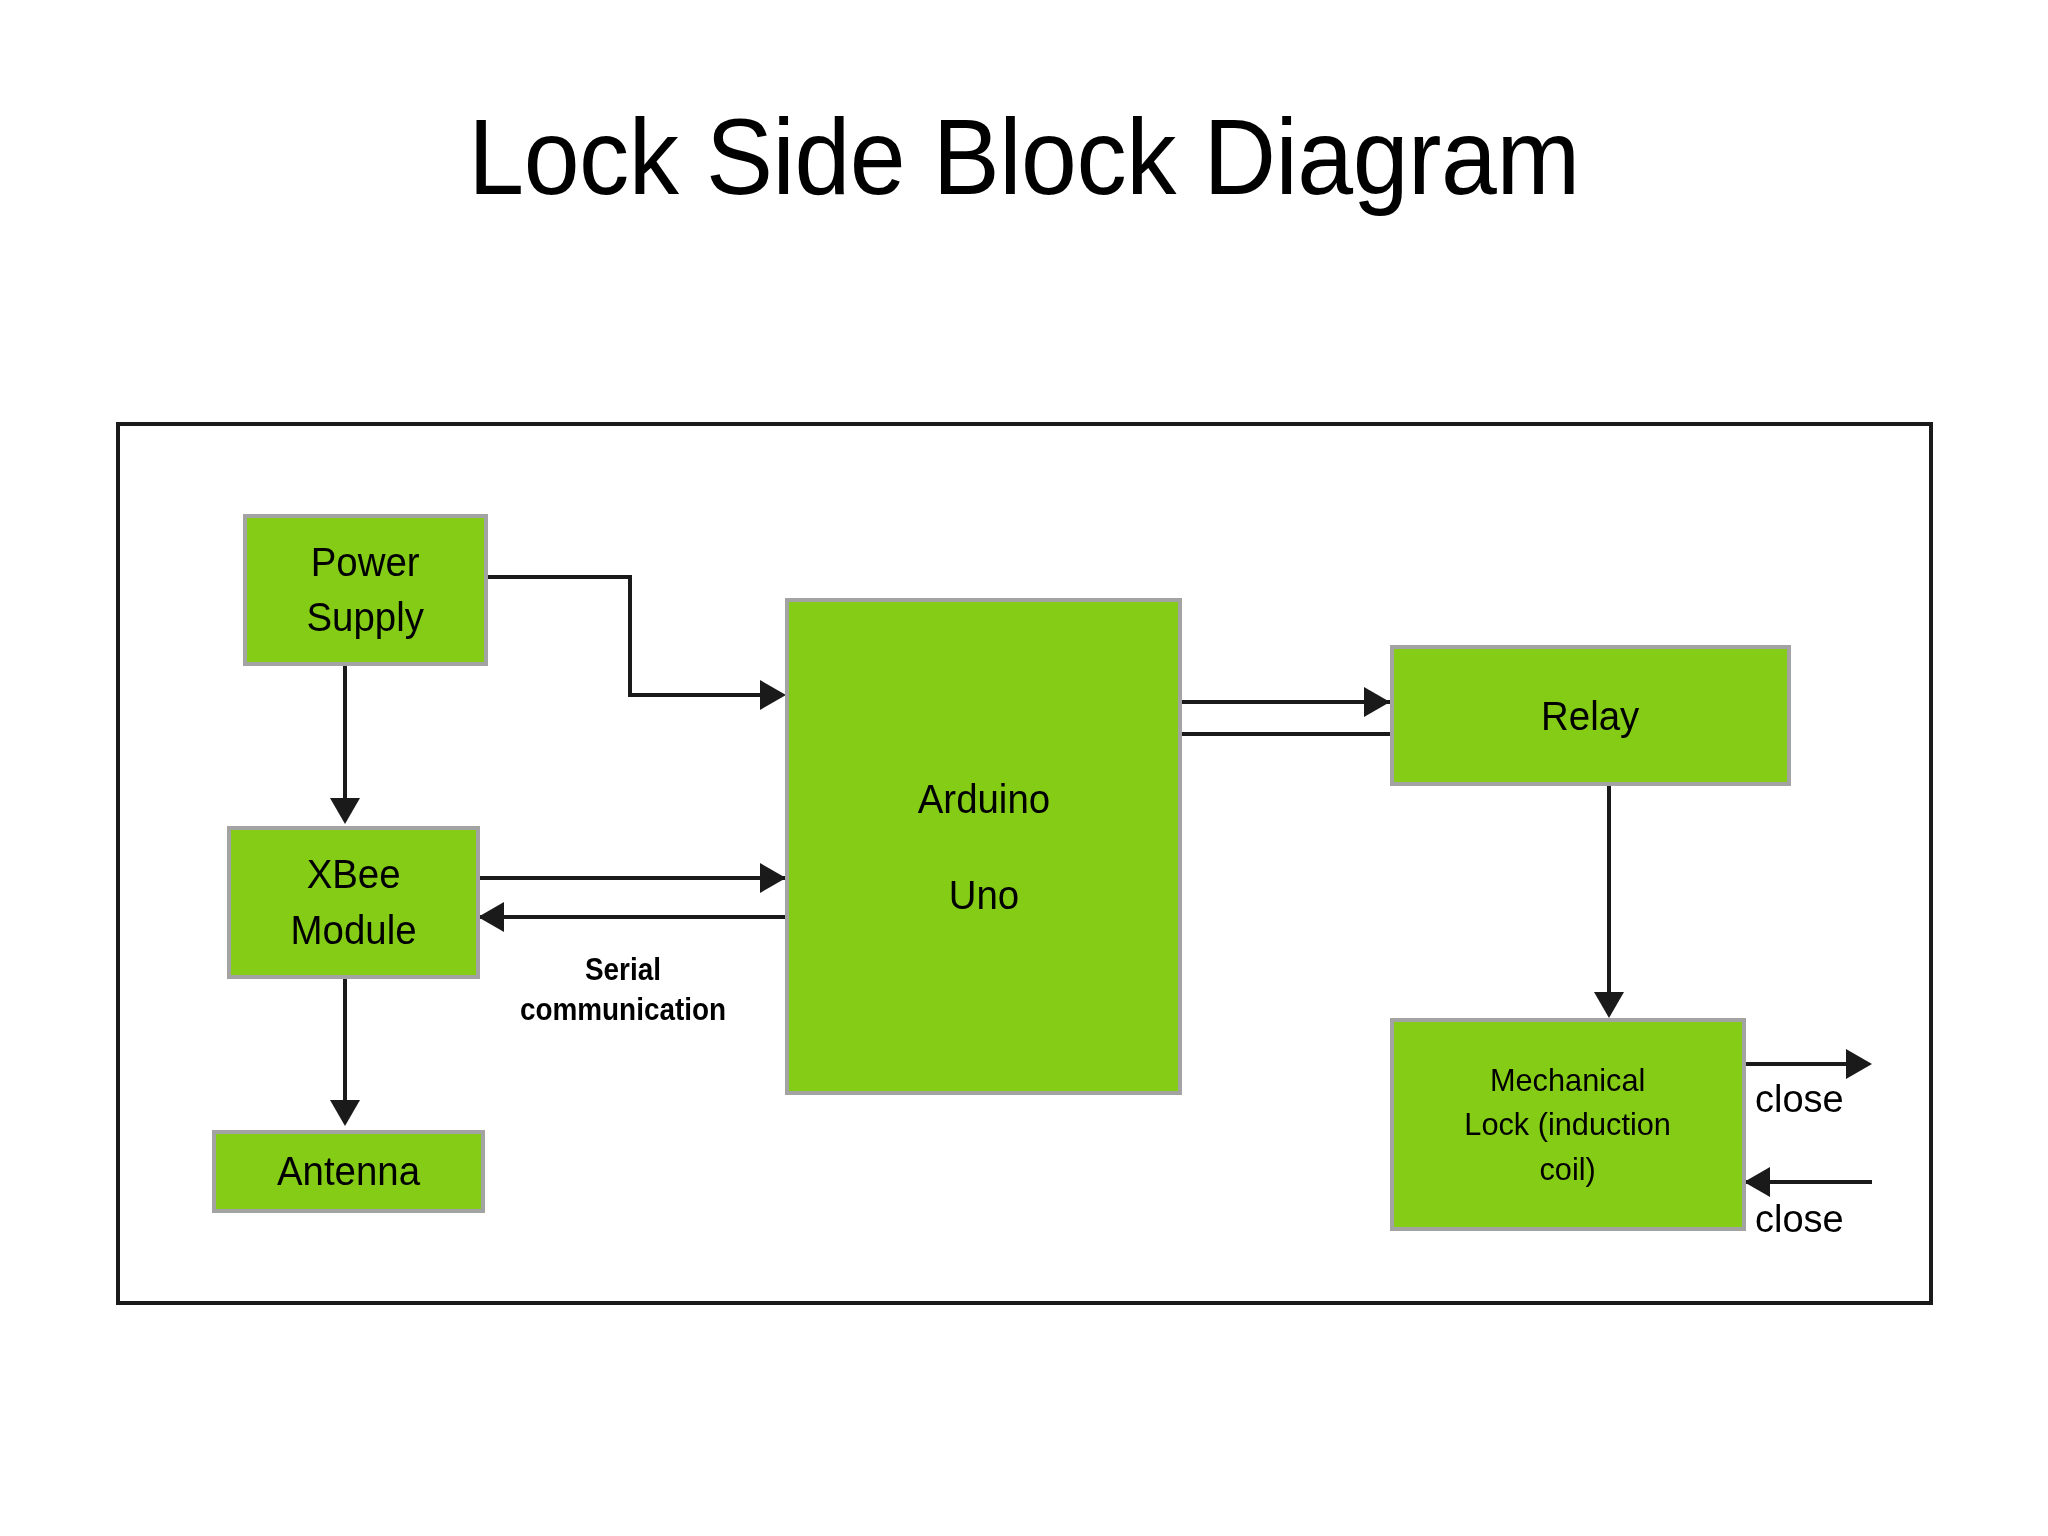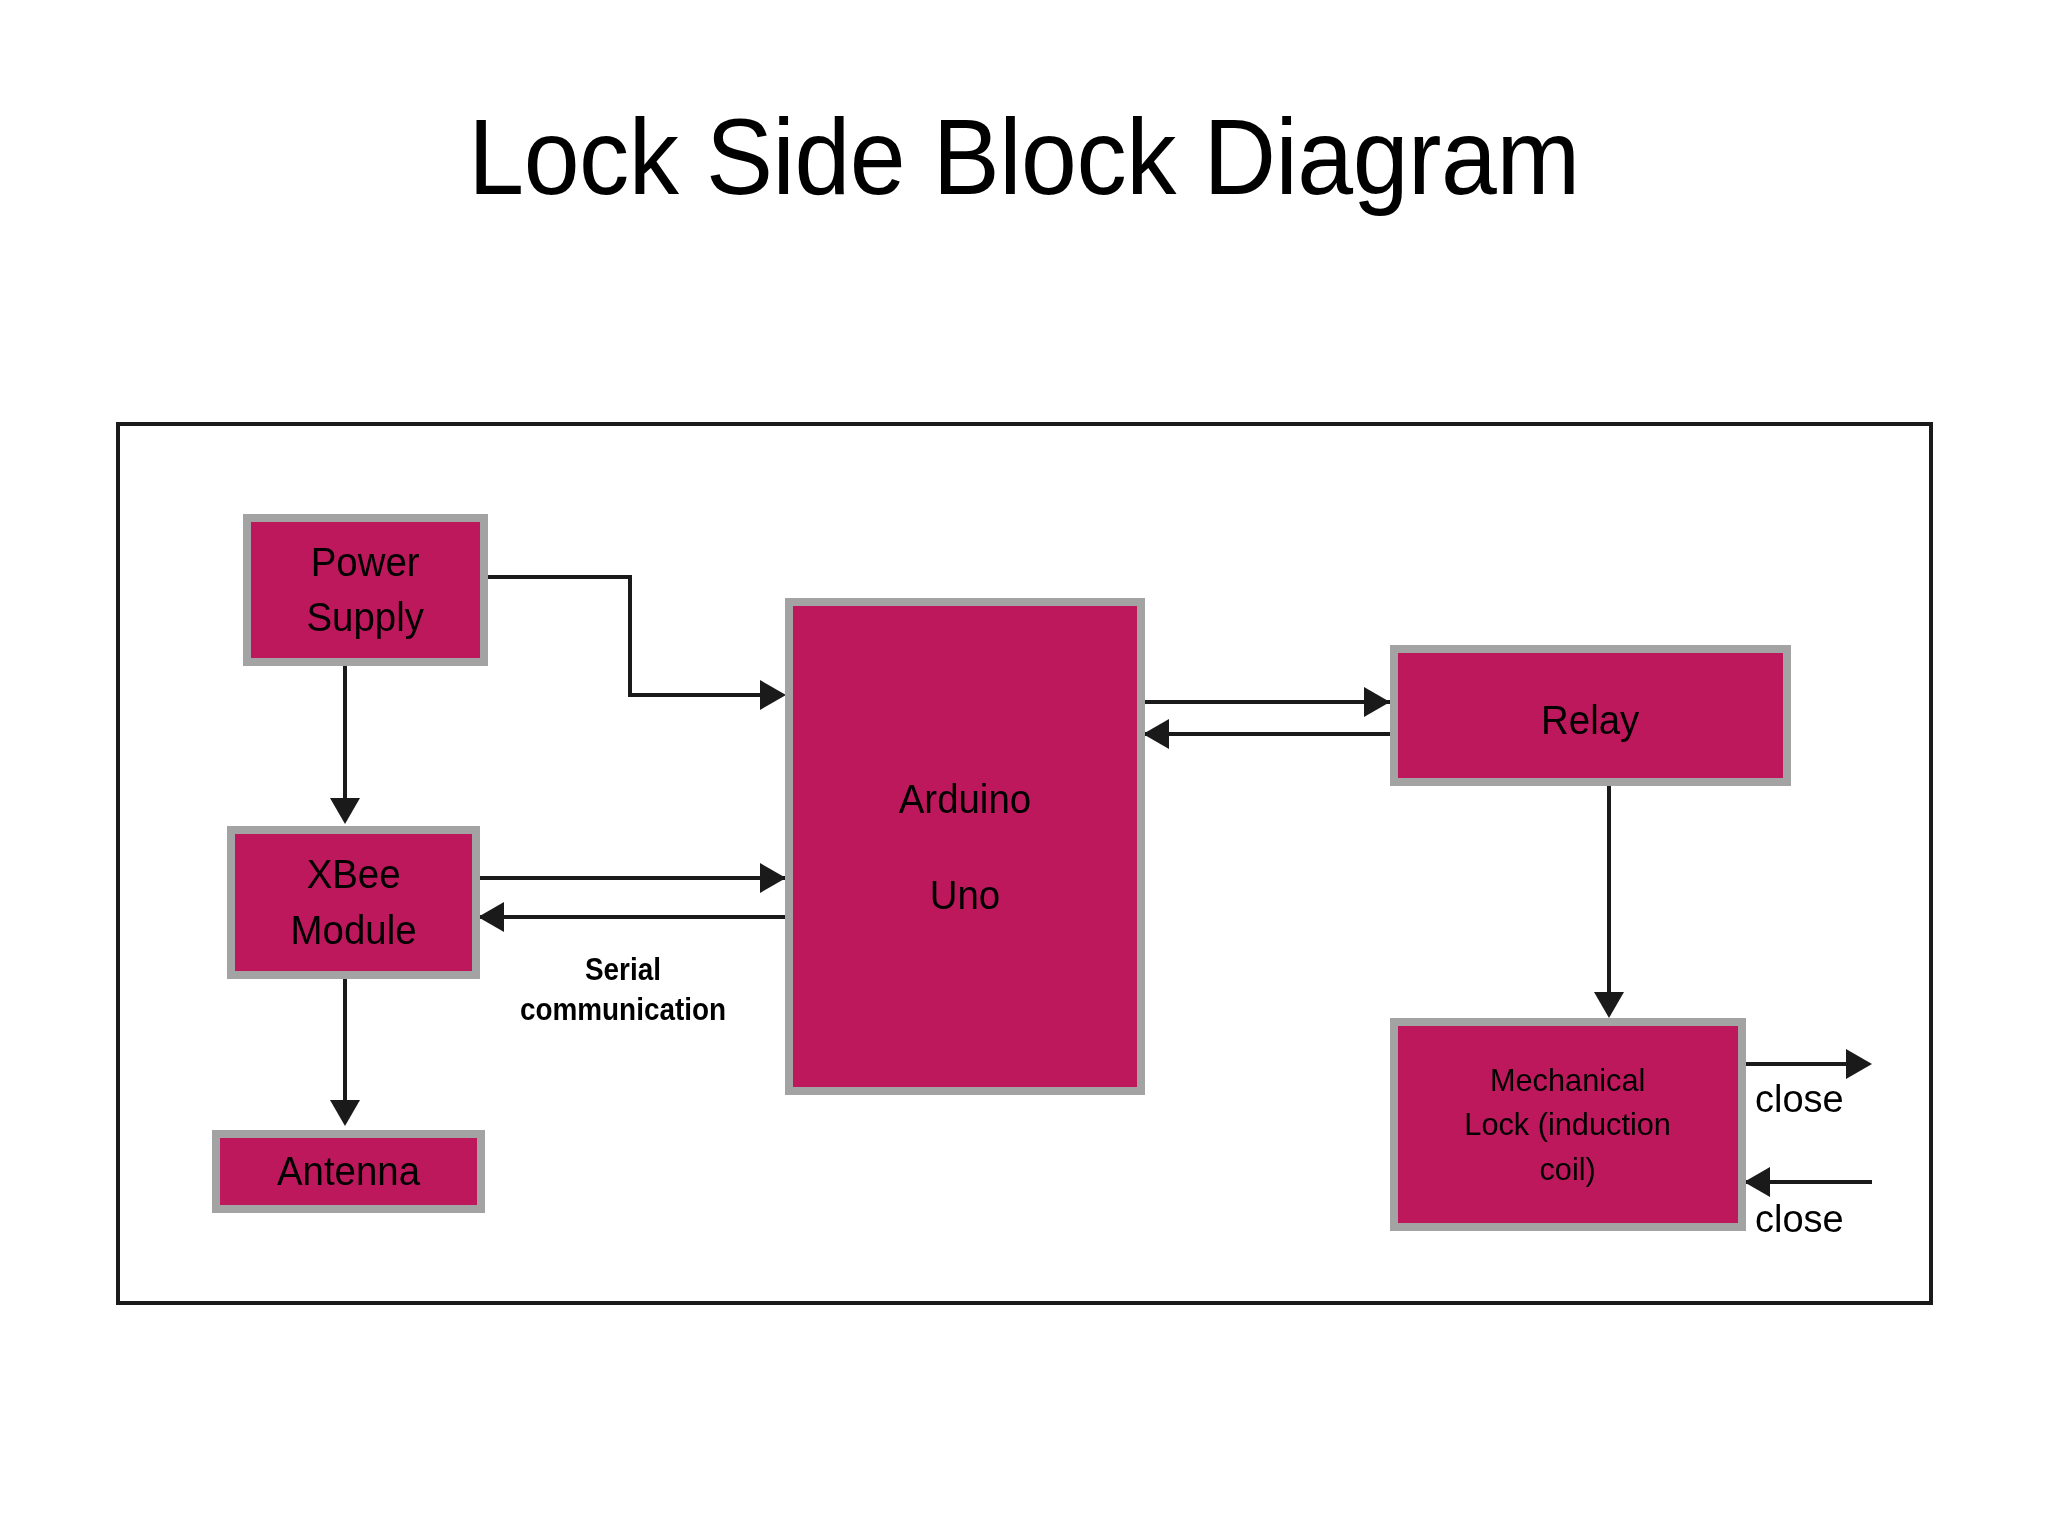--- a/index.html
+++ b/index.html
@@ -43,23 +43,23 @@
     width: 1817px;
     height: 883px;
     border: 4px solid #1a1a1a;
     box-sizing: border-box;
     background: #ffffff;
   }
 
   
   .block {
     position: absolute;
-    border: 8px solid #a3a3a3;
+    border: 4px solid #a3a3a3;
     box-sizing: border-box;
-    background: #be185d;
+    background: #84cc16;
     display: flex;
     align-items: center;
     justify-content: center;
     text-align: center;
     font-family: "Liberation Sans", sans-serif;
     font-weight: 300;
     color: #000000;
     line-height: 1.38;
     z-index: 3;
   }
@@ -76,21 +76,21 @@
   }
   #block-xbee-module {
     left: 227px;  top: 826px;  width: 253px;  height: 153px;
     font-size: 40px;
   }
   #block-antenna {
     left: 212px;  top: 1130px; width: 273px;  height: 83px;
     font-size: 40px;
   }
   #block-arduino-uno {
-    left: 785px;  top: 598px;  width: 360px;  height: 497px;
+    left: 785px;  top: 598px;  width: 397px;  height: 497px;
     font-size: 40px;
   }
   #block-arduino-uno .blk-text { line-height: 2.4; }
   #block-relay {
     left: 1390px; top: 645px;  width: 401px;  height: 141px;
     font-size: 40px;
     align-items: flex-start;
     padding-top: 40px;
   }
   #block-mechanical-lock {

